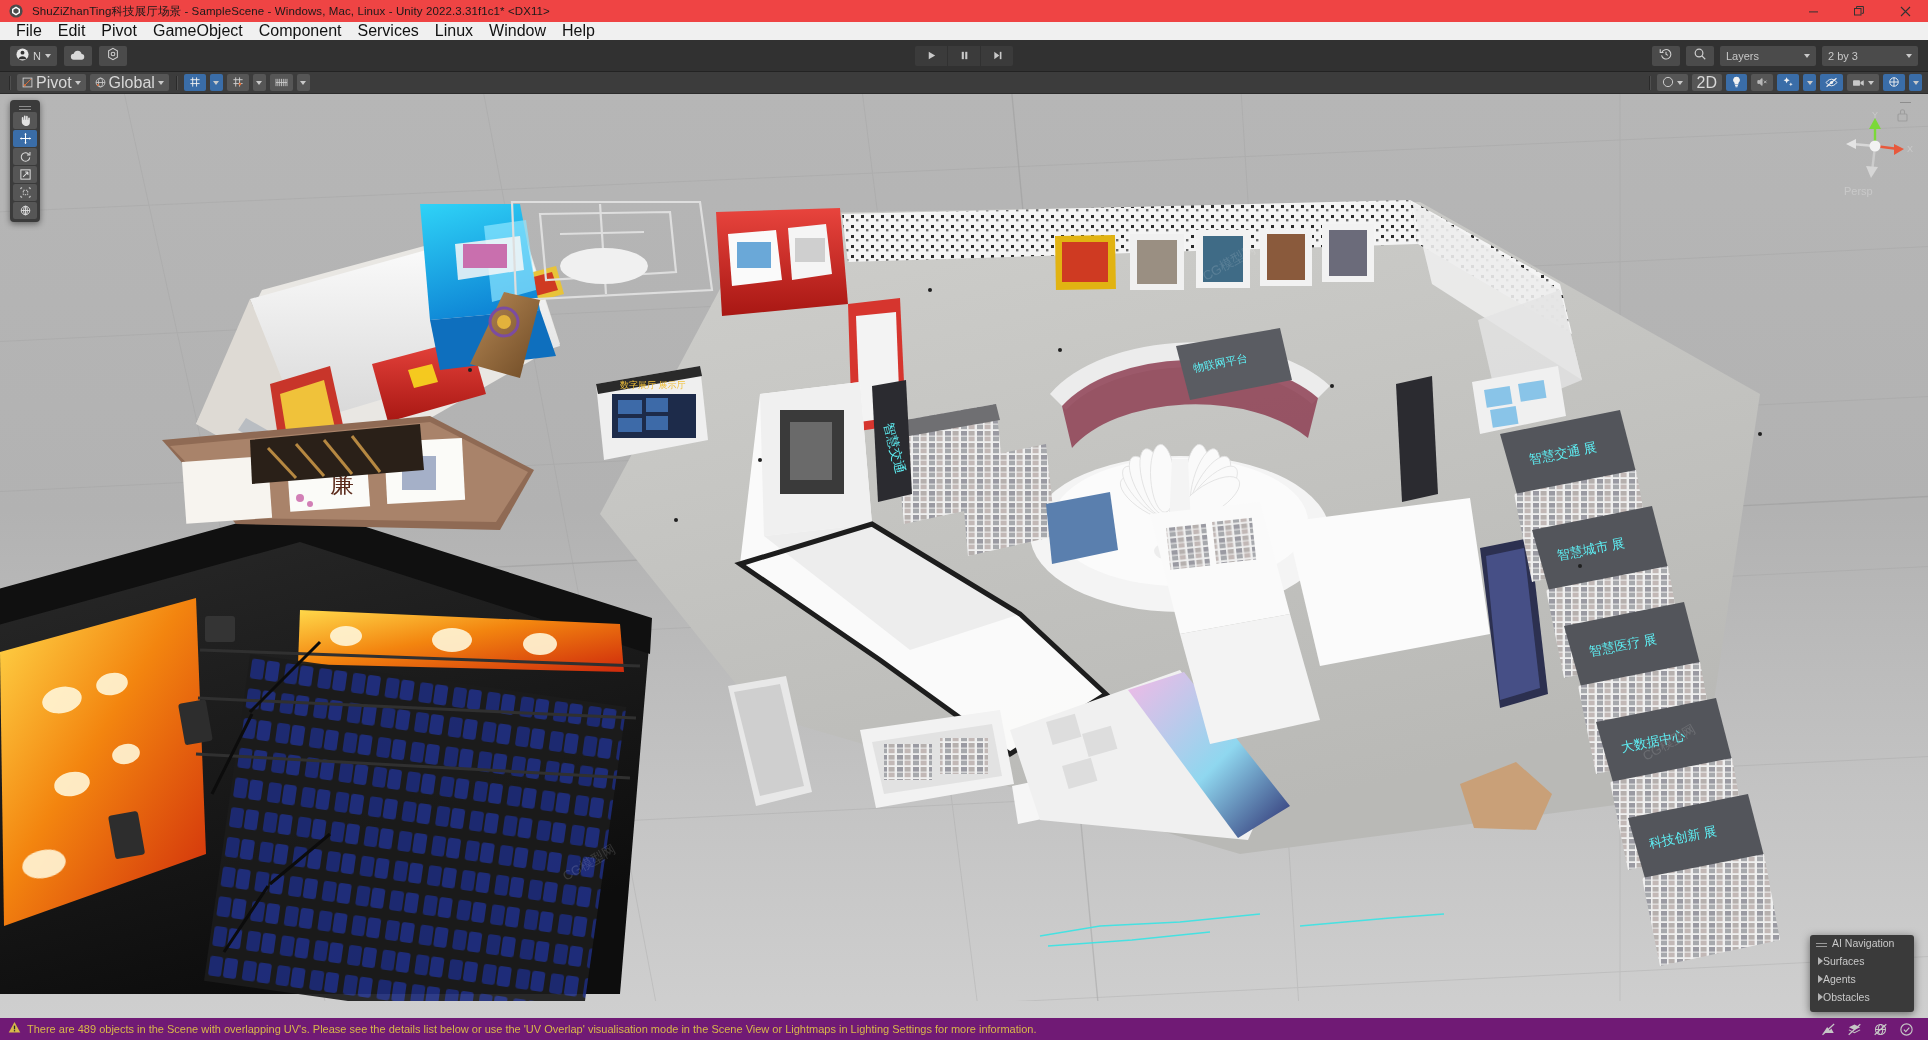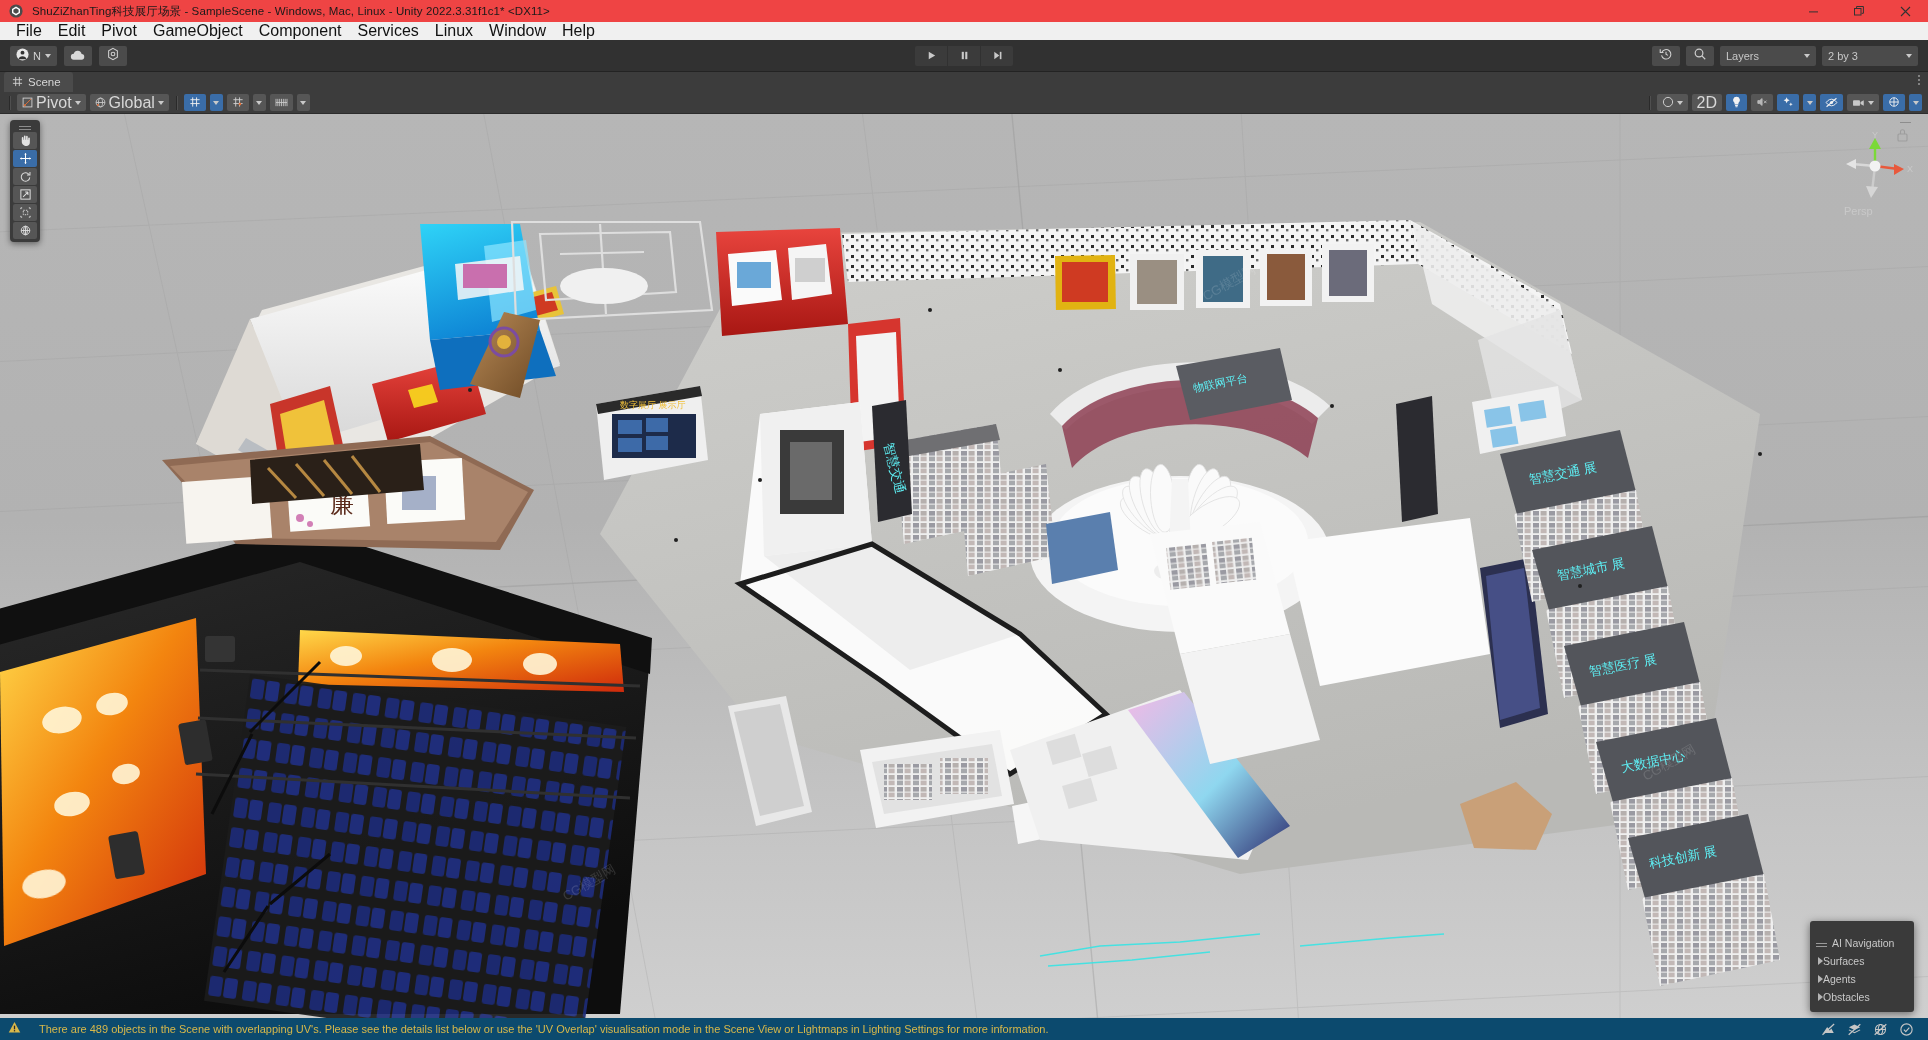--- a/index.html
+++ b/index.html
@@ -106,35 +106,35 @@
   .gizmo { position:absolute; right:14px; top:8px; width:78px; height:92px;
            z-index:30; }
   .gizmo .persp { position:absolute; bottom:-3px; left:8px; font-size:11px;
                   color:#cfcfcf; opacity:.75; }
   .giz-handle { position:absolute; right:2px; top:-4px; width:14px; height:8px;
                 display:flex; align-items:center; justify-content:center; }
   .giz-handle i { width:11px; height:1px; background:#8d8d8d; display:block; }
 
   
   .ainav { position:absolute; right:14px; bottom:6px; width:104px;
-           background:#3a3a3a; border-radius:3px; padding:16px 0 6px 0;
+           background:#3a3a3a; border-radius:3px; padding:2px 0 6px 0;
            box-shadow:0 2px 8px rgba(0,0,0,.5); z-index:30; }
   .ainav-head { display:flex; align-items:center; gap:5px; padding:0 6px 3px 6px; }
   .ainav-head .grip { width:11px; height:1px; background:#9a9a9a;
                       box-shadow:0 3px 0 #9a9a9a; display:block; }
   .ainav-head .t { font-size:10.5px; color:#c9c9c9; }
   .ainav-row { display:flex; align-items:center; padding:3px 6px 3px 8px; }
   .ainav-row .tri { width:0;height:0;border-top:4px solid transparent;
                     border-bottom:4px solid transparent;
                     border-left:5px solid #b4b4b4; }
   .ainav-row .t { font-size:10.5px; color:#c9c9c9; }
 
   
-  .statusbar { height:22px; background:#0c4a6e; flex:0 0 22px; display:flex;
-               align-items:center; padding:0 8px; gap:18px; }
+  .statusbar { height:22px; background:#701a75; flex:0 0 22px; display:flex;
+               align-items:center; padding:0 8px; gap:6px; }
   .status-msg { font-size:11px; color:#d8b84a; white-space:nowrap;
                 overflow:hidden; text-overflow:ellipsis; }
   .status-right { margin-left:auto; display:flex; align-items:center; gap:10px;
                   padding-right:6px; }
   .st-ico { width:16px; height:16px; display:flex; align-items:center;
             justify-content:center; }
 
   
   .scene3d { position:absolute; inset:0; }
   .wm { position:absolute; color:rgba(255,255,255,.14); font-size:13px;
@@ -258,35 +258,20 @@
         <span class="lbl">Layers</span>
         <span class="caret"></span>
       </div>
       <div class="ub-drop">
         <span class="lbl">2 by 3</span>
         <span class="caret"></span>
       </div>
     </div>
   </div>
 
-  <div class="tabstrip">
-    <div class="tab">
-      <span>
-        <svg width="11" height="11" viewBox="0 0 12 12" stroke="#cfcfcf" stroke-width="1" fill="none">
-          <path d="M4 1v10M8 1v10M1 4h10M1 8h10"></path>
-          </svg>
-      </span>
-      <span class="lbl">Scene</span>
-    </div>
-    <div class="tab-kebab">
-      <i></i>
-        <i></i>
-        <i></i>
-    </div>
-  </div>
 
   <div class="scenebar">
     <div class="sep"></div>
     <div class="sb">
       <span>
         <svg width="11" height="11" viewBox="0 0 12 12" fill="none">
           <rect x="1.2" y="1.2" width="9.6" height="9.6" stroke="#cfcfcf" stroke-width="1"></rect>
           <path d="M2 10 10 2" stroke="#e0703a" stroke-width="1"></path>
           <circle cx="3" cy="9" r="1.2" fill="#e0703a"></circle>
         </svg>

